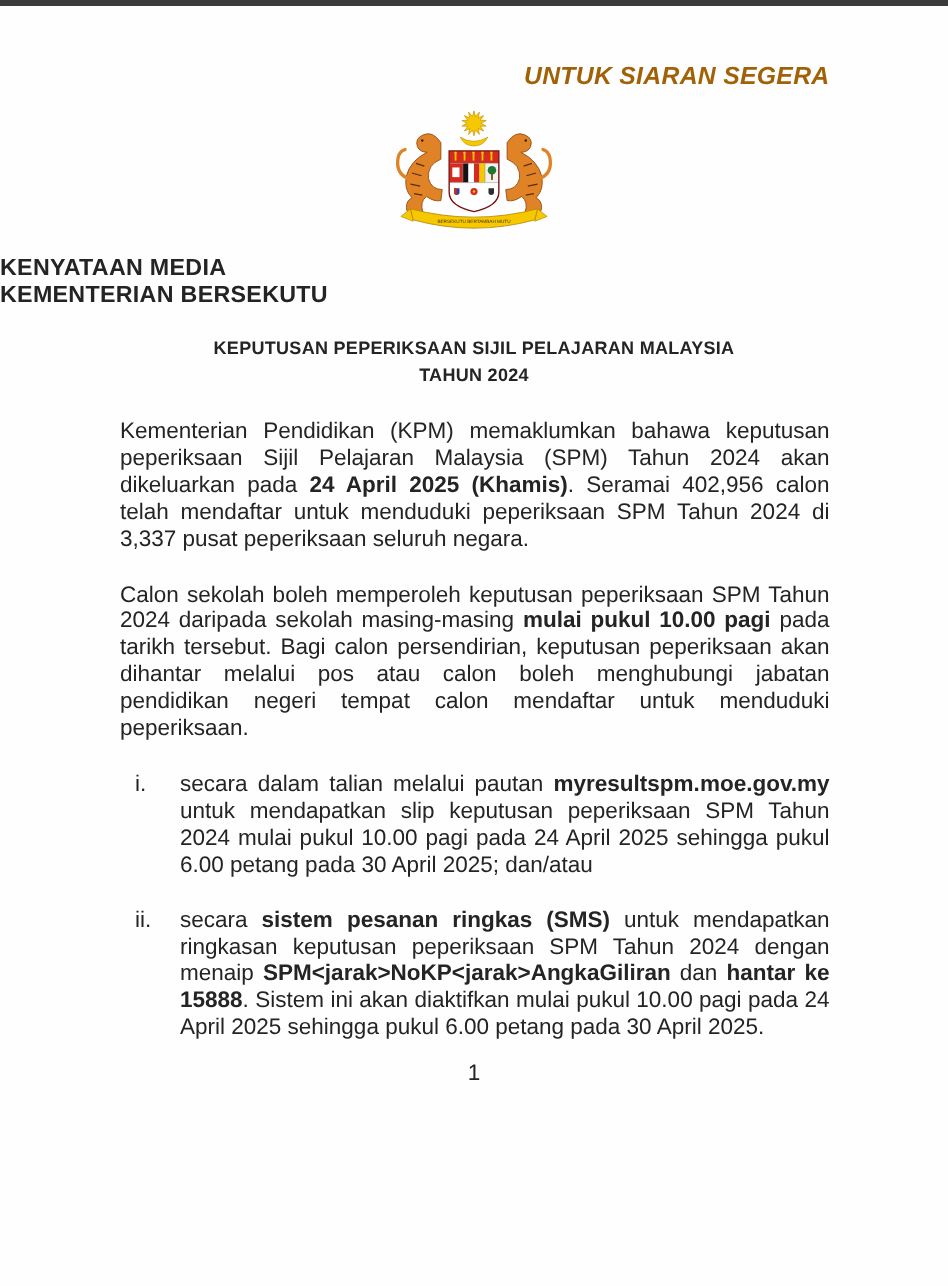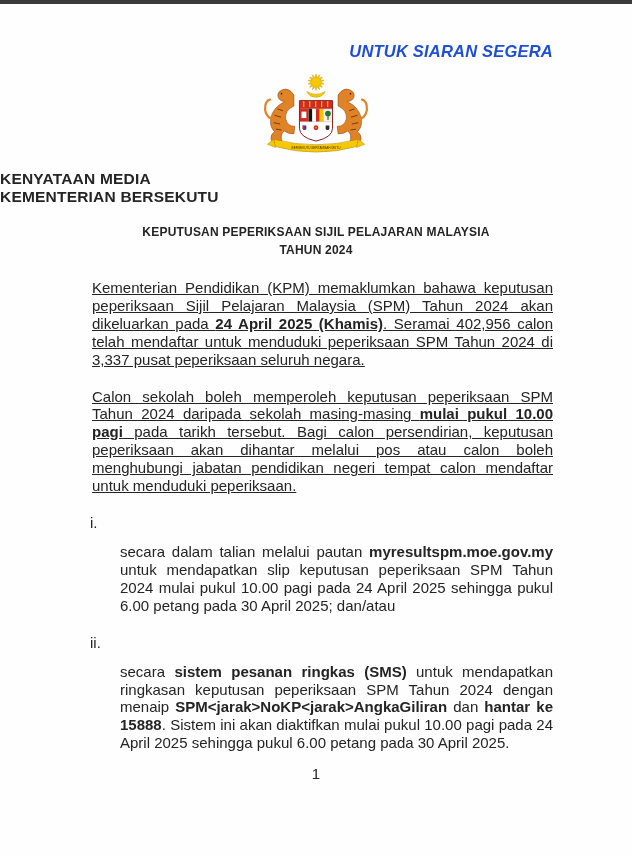--- a/index.html
+++ b/index.html
@@ -15,21 +15,21 @@
     width: 632px; height: 4px;
     background: #3b3b3b;
   }
   .page { padding-top: 38px; }
   .release-tag {
     text-align: right;
     margin: 0 79px 0 80px;
     font-size: 16.5px;
     font-weight: bold;
     font-style: italic;
-    color: #1d4ed8;
+    color: #a16207;
     letter-spacing: 0.2px;
   }
   .crest-wrap {
     text-align: center;
     margin-top: 12px;
     height: 92px;
   }
   .org-heading {
     margin-top: 5px;
     font-weight: bold;
@@ -46,38 +46,36 @@
     letter-spacing: 0.2px;
   }
   .content {
     margin: 20px 79px 0 80px;
     font-size: 15px;
     line-height: 17.9px;
   }
   .para {
     text-align: justify;
     text-justify: inter-word;
-    margin: 0 0 19px 12px;
-    text-decoration: underline;
+    margin: 0 0 19px 0;
   }
   .list-item {
     display: flex;
     margin: 0 0 19px 0;
   }
   .list-marker {
     width: 40px;
     padding-left: 10px;
     box-sizing: border-box;
     flex: 0 0 40px;
   }
   .list-text {
     flex: 1;
     text-align: justify;
     text-justify: inter-word;
-    margin-top: 29px;
   }
   .page-footer {
     text-align: center;
     font-size: 15px;
     margin-top: -6px;
   }
   b { font-weight: bold; }
 </style>
 </head>
 <body>

